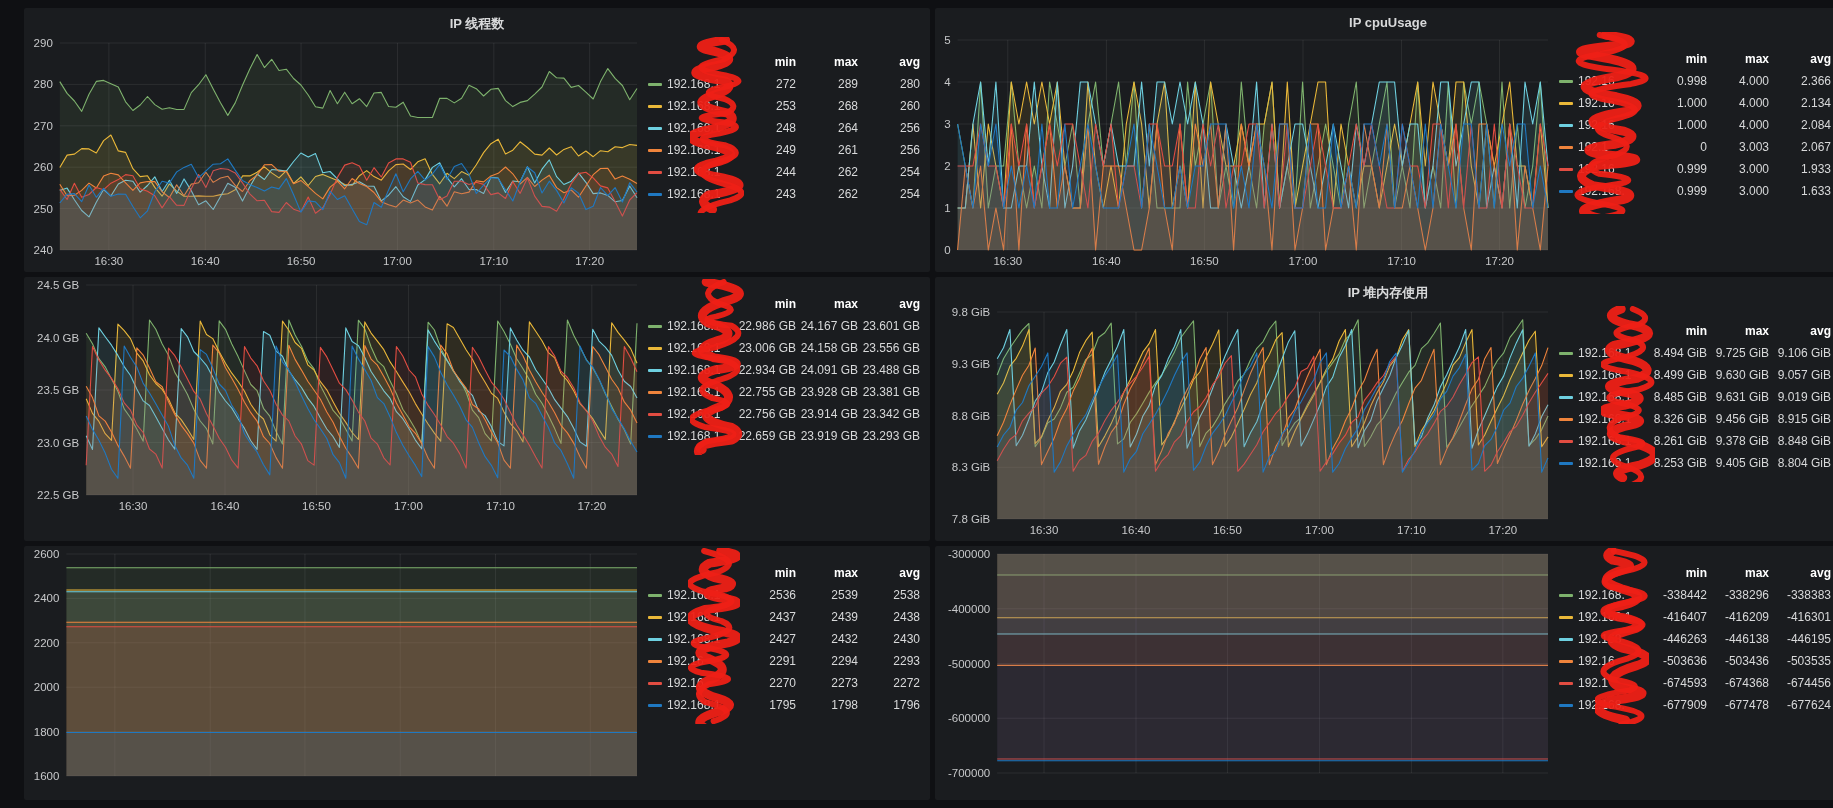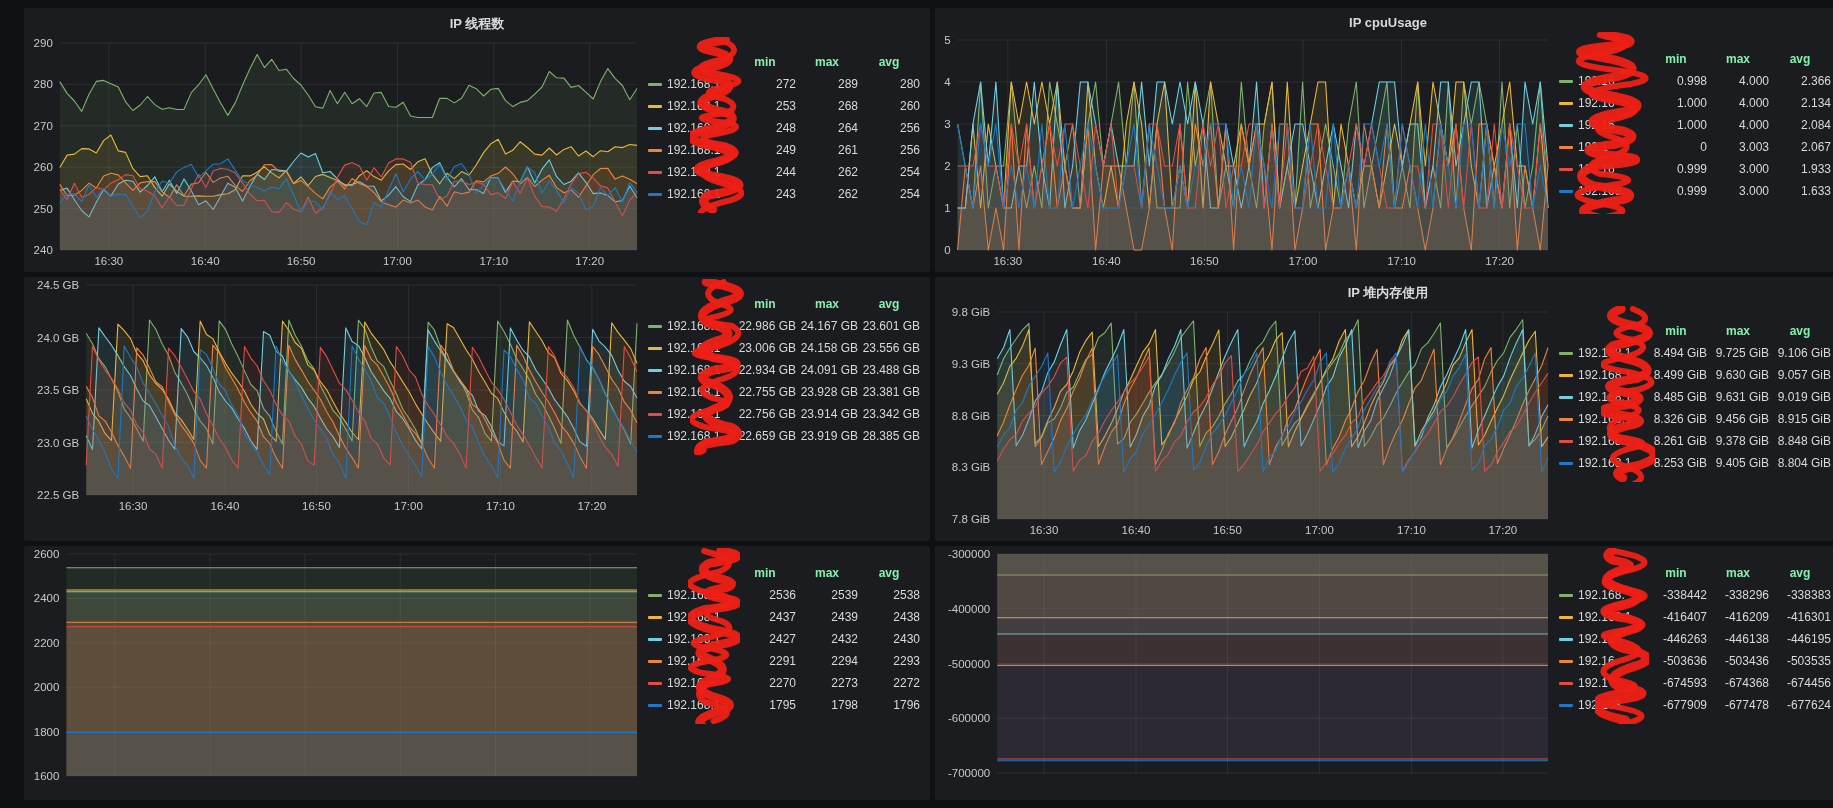--- a/index.html
+++ b/index.html
@@ -10,21 +10,21 @@
   .panel{background:#1a1c1f;border-radius:2px;display:flex;flex-direction:column;overflow:hidden;position:relative;}
   .panel-title{font-size:13px;font-weight:600;color:#d8d9da;text-align:center;padding:7px 0 2px;cursor:pointer;flex:none;}
   .panel-body{flex:1;display:flex;min-height:0;padding:0 4px 2px 4px;}
   .chart{flex:1;min-width:0;position:relative;}
   .chart svg{position:absolute;left:0;top:0;}
   .legend{width:282px;flex:none;position:relative;padding:16px 6px 0 4px;font-size:12px;color:#d8d9da;}
   .legend-row{display:flex;align-items:center;height:22px;line-height:22px;}
   .legend-name{flex:1;min-width:0;white-space:nowrap;overflow:hidden;cursor:pointer;display:flex;align-items:center;gap:5px;}
   .legend-marker{width:14px;height:3px;border-radius:1px;flex:none;}
   .legend-val{width:62px;text-align:right;flex:none;}
-  .legend-head .legend-val{color:#86efac;font-weight:700;cursor:pointer;text-align:center;}
+  .legend-head .legend-val{color:#ffffff;font-weight:700;cursor:pointer;}
   .scribble{position:absolute;pointer-events:none;z-index:5;}
   svg text{font-family:"Liberation Sans",sans-serif;}
 </style>
 </head>
 <body>
 
 <div class="dashboard">
 
   <section class="panel">
     <h2 class="panel-title">IP 线程数</h2>
@@ -342,21 +342,21 @@
             <div class="legend-val">23.914 GB</div>
             <div class="legend-val">23.342 GB</div>
           </div>
           <div class="legend-row">
             <div class="legend-name">
               <span class="legend-marker" style="background: rgb(31, 120, 193);"></span>
               <span>192.168.1</span>
             </div>
             <div class="legend-val">22.659 GB</div>
             <div class="legend-val">23.919 GB</div>
-            <div class="legend-val">28.385 GB</div>
+            <div class="legend-val">23.293 GB</div>
           </div>
           <svg width="54" height="176" class="scribble" style="left: 46px; top: 2px;">
             <path d="M16.2,3 Q72.8,12.9 33.0,22.9 Q1.3,33.5 18.3,44.1 Q48.6,52.3 32.2,60.4 Q-2.5,69.7 24.4,78.9 Q67.9,84.8 25.3,90.8 Q-0.9,98.4 25.4,106.0 Q48.5,116.7 30.9,127.5 Q-2.6,138.0 41.7,148.5 Q53.9,154.8 41.8,161.1 Q1.9,165.8 12.2,170.5" fill="none" stroke="#ee2016" stroke-width="9" stroke-linecap="round" stroke-linejoin="round" opacity="0.95"></path>
             <path d="M33.7,3 Q4.4,13.9 29.9,24.9 Q53.3,31.1 26.7,37.4 Q2.1,42.1 41.8,46.8 Q60.8,57.7 24.4,68.5 Q-18.7,74.6 33.1,80.6 Q64.3,91.0 27.4,101.5 Q-0.4,110.3 22.4,119.1 Q54.0,125.4 17.8,131.6 Q-12.7,139.8 14.4,147.9 Q71.5,155.1 16.8,162.3 Q-4.5,172.9 20.0,183.5" fill="none" stroke="#ee2016" stroke-width="6" stroke-linecap="round" stroke-linejoin="round" opacity="0.95"></path>
           </svg>
         </aside>
     </div>
   </section>
 
   <section class="panel">

